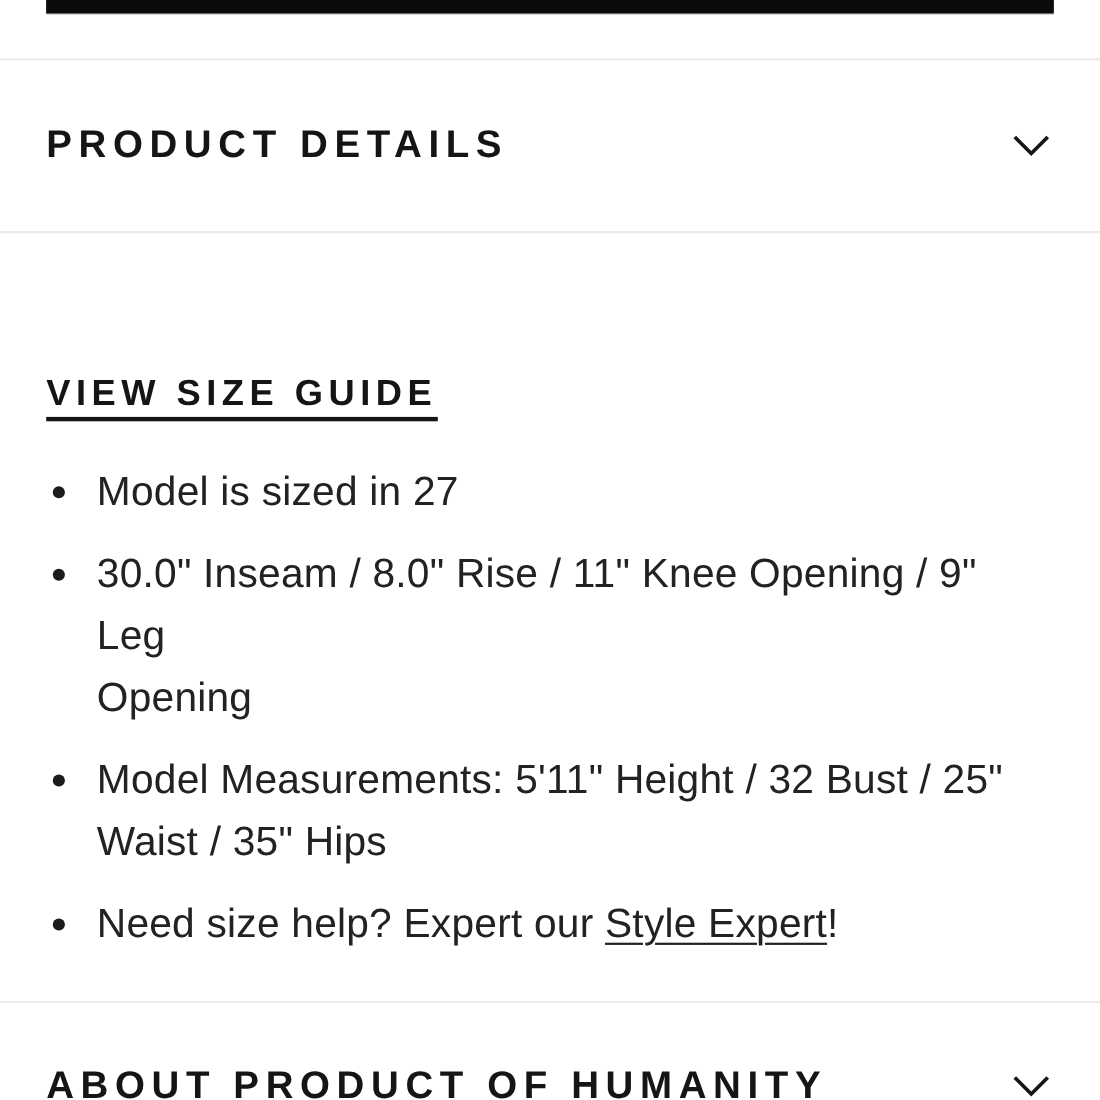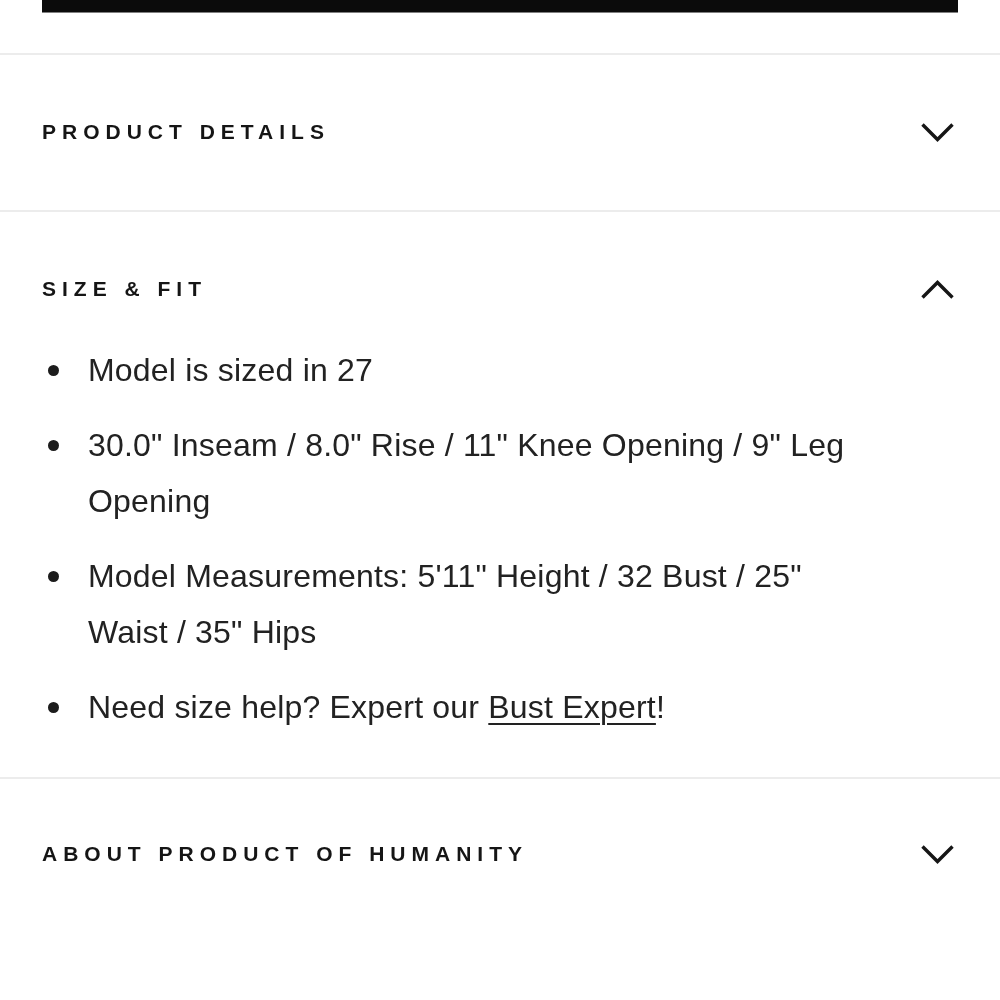--- a/index.html
+++ b/index.html
@@ -23,21 +23,21 @@
   .sec-about { padding: 58px 42px 60px; }
   .accordion-header {
     display: flex;
     align-items: center;
     justify-content: space-between;
     cursor: pointer;
     background: none; border: none; width: 100%;
     text-align: left;
   }
   .accordion-title {
-    font-size: 21px;
+    font-size: 35px;
     font-weight: bold;
     letter-spacing: 6px;
     line-height: 34px;
     color: #151515;
   }
   .chev { flex: 0 0 auto; display: block; margin-right: 2px; }
   .size-guide-link {
     display: inline-block;
     margin-top: 68px;
     font-size: 33px;
@@ -62,21 +62,21 @@
   .bullet-item + .bullet-item { margin-top: 19px; }
   .bullet-dot {
     flex: 0 0 auto;
     width: 11px; height: 11px;
     border-radius: 50%;
     background: #1c1c1c;
     margin-top: 23px;
     margin-right: 29px;
   }
   .bullet-text {
-    font-size: 32px;
+    font-size: 37px;
     line-height: 56px;
     color: #222222;
     letter-spacing: 0.2px;
     white-space: pre-line;
     max-width: 850px;
   }
   .inline-link {
     color: #222222;
     text-decoration: underline;
     text-underline-offset: 5px;
@@ -92,46 +92,41 @@
 <section class="accordion-section sec-pd">
   <div class="accordion-header">
     <span class="accordion-title">PRODUCT DETAILS</span>
     <svg class="chev" width="37" height="25" viewBox="0 0 37 25">
       <path d="M3.5 4.5 L18.5 19.5 L33.5 4.5" fill="none" stroke="#161616" stroke-width="3.4"></path>
     </svg>
   </div>
 </section>
 
 <section class="accordion-section sec-sf">
-  <div class="accordion-header">
-    <span class="accordion-title">SIZE &amp; FIT</span>
-    <svg class="chev" width="37" height="25" viewBox="0 0 37 25">
-      <path d="M3.5 20.5 L18.5 5.5 L33.5 20.5" fill="none" stroke="#161616" stroke-width="3.4"></path>
-    </svg>
-  </div>
 
+  <a class="size-guide-link">VIEW SIZE GUIDE</a>
 
   <ul class="bullet-list">
     <li class="bullet-item">
       <span class="bullet-dot"></span>
       <span class="bullet-text">Model is sized in 27</span>
     </li>
     <li class="bullet-item">
       <span class="bullet-dot"></span>
       <span class="bullet-text">30.0" Inseam / 8.0" Rise / 11" Knee Opening / 9" Leg
 Opening</span>
     </li>
     <li class="bullet-item">
       <span class="bullet-dot"></span>
       <span class="bullet-text">Model Measurements: 5'11" Height / 32 Bust / 25"
 Waist / 35" Hips</span>
     </li>
     <li class="bullet-item">
       <span class="bullet-dot"></span>
-      <span class="bullet-text"><span>Need size help? Expert our </span><a class="inline-link">Bust Expert</a><span>!</span></span>
+      <span class="bullet-text"><span>Need size help? Expert our </span><a class="inline-link">Style Expert</a><span>!</span></span>
     </li>
   </ul>
 </section>
 
 <section class="accordion-section sec-about">
   <div class="accordion-header">
     <span class="accordion-title">ABOUT PRODUCT OF HUMANITY</span>
     <svg class="chev" width="37" height="25" viewBox="0 0 37 25">
       <path d="M3.5 4.5 L18.5 19.5 L33.5 4.5" fill="none" stroke="#161616" stroke-width="3.4"></path>
     </svg>

